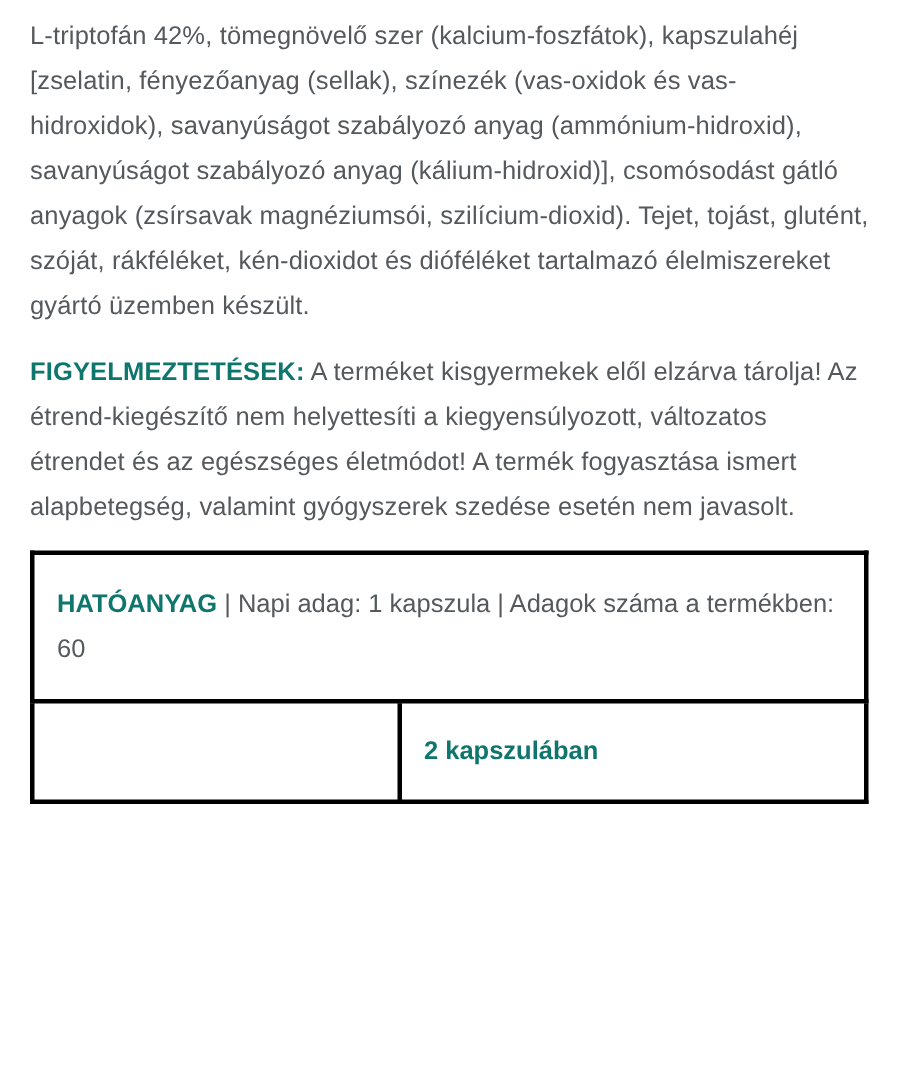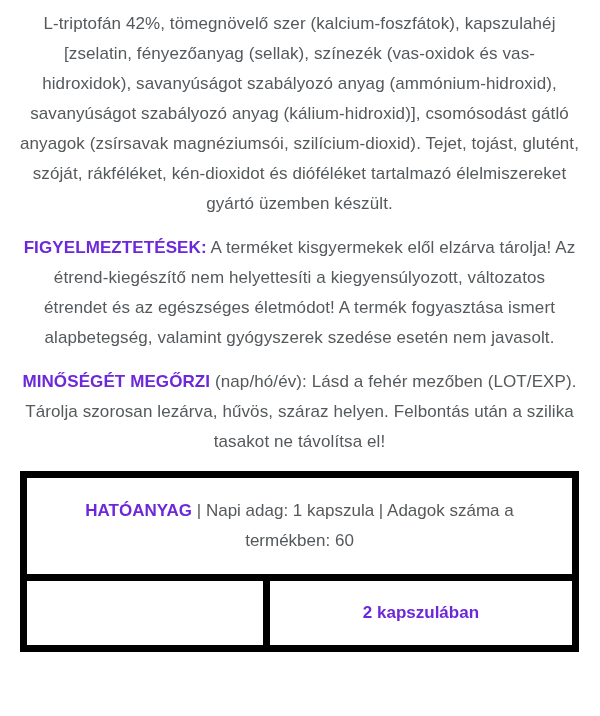--- a/index.html
+++ b/index.html
@@ -10,62 +10,60 @@
   body {
     width: 600px;
     height: 716px;
     overflow: hidden;
     box-sizing: border-box;
     font-family: "Liberation Sans", sans-serif;
     color: #55595c;
   }
   .content {
     padding: 9px 21px 0 20px;
-    text-align: center;
   }
   p.body-text {
     font-size: 17px;
     line-height: 30px;
     margin: 0 0 14px 0;
     letter-spacing: 0.1px;
   }
   strong, .strong {
     font-weight: 700;
-    color: #6d28d9;
+    color: #0f766e;
   }
   table.facts {
     width: 100%;
     border-collapse: collapse;
     margin-top: 14px;
     font-size: 17px;
     line-height: 30px;
     color: #55595c;
   }
   table.facts td {
-    border: 7px solid #000000;
+    border: 3px solid #000000;
     padding: 17px 15px;
     vertical-align: middle;
   }
   table.facts td.header-cell {
     padding: 18px 15px;
   }
   table.facts .col-name {
     width: 44%;
   }
 </style>
 </head>
 <body>
 
 <div class="content">
 
   <p class="body-text"><span>L-triptofán 42%, tömegnövelő szer (kalcium-foszfátok), kapszulahéj [zselatin, fényezőanyag (sellak), színezék (vas-oxidok és vas-hidroxidok), savanyúságot szabályozó anyag (ammónium-hidroxid), savanyúságot szabályozó anyag (kálium-hidroxid)], csomósodást gátló anyagok (zsírsavak magnéziumsói, szilícium-dioxid). Tejet, tojást, glutént, szóját, rákféléket, kén-dioxidot és dióféléket tartalmazó élelmiszereket gyártó üzemben készült.</span></p>
 
   <p class="body-text"><strong>FIGYELMEZTETÉSEK:</strong><span> A terméket kisgyermekek elől elzárva tárolja! Az étrend-kiegészítő nem helyettesíti a kiegyensúlyozott, változatos étrendet és az egészséges életmódot! A termék fogyasztása ismert alapbetegség, valamint gyógyszerek szedése esetén nem javasolt.</span></p>
 
-  <p class="body-text"><strong>MINŐSÉGÉT MEGŐRZI</strong><span> (nap/hó/év): Lásd a fehér mezőben (LOT/EXP). Tárolja szorosan lezárva, hűvös, száraz helyen. Felbontás után a szilika tasakot ne távolítsa el!</span></p>
 
   <table class="facts">
     <tbody>
       <tr>
         <td colspan="2" class="header-cell"><strong>HATÓANYAG</strong><span> | Napi adag: 1 kapszula | Adagok száma a termékben: 60</span></td>
       </tr>
       <tr>
         <td class="col-name"></td>
         <td><span class="strong">2 kapszulában</span></td>
       </tr>

